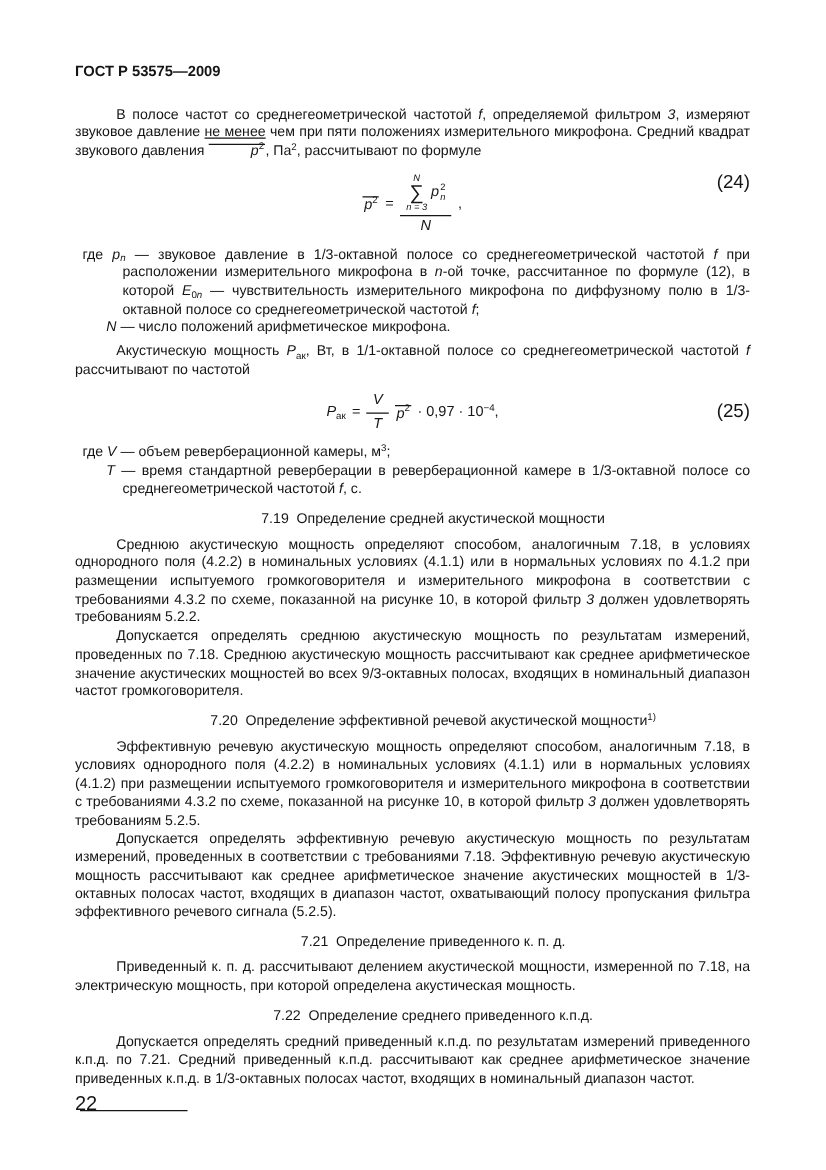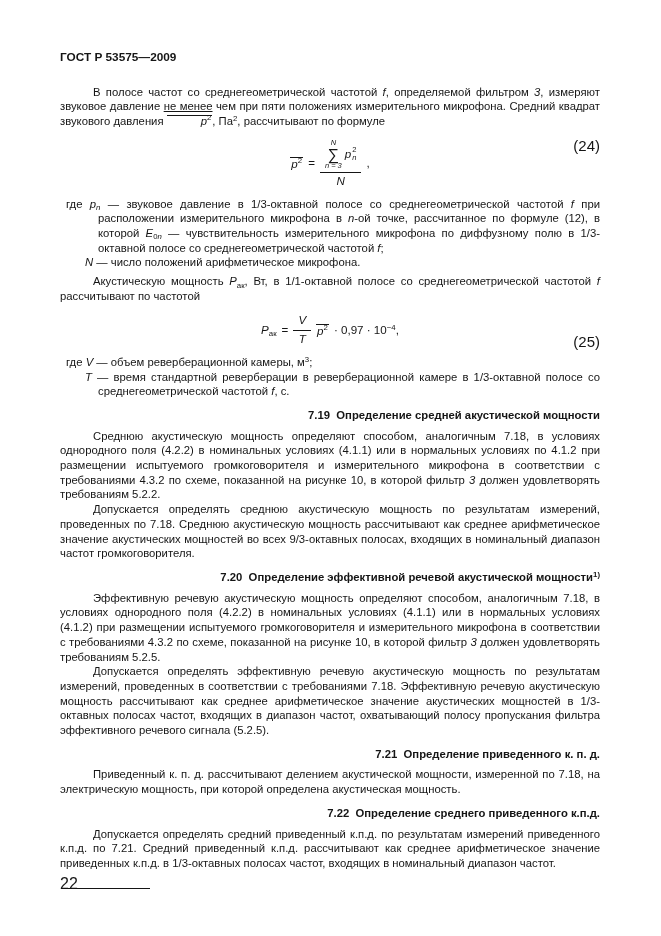--- a/index.html
+++ b/index.html
@@ -6,36 +6,36 @@
   .page {
     position:relative; width:661px; height:936px; overflow:hidden;
     background:#ffffff; color:#151515;
     font-family:"Liberation Sans","DejaVu Sans",sans-serif;
     font-size:11.3px; line-height:14.7px;
     box-sizing:border-box; padding:50px 61px 11px 60px;
   }
   .doc-header {font-weight:bold; font-size:11.8px; margin:0 0 20px 0; text-align:left;}
   p {margin:0; text-align:justify;}
   .indent {text-indent:33px;}
-  .heading {font-weight:bold; margin:9px 0 6px; text-indent:33px; text-align:right;}
+  .heading {font-weight:normal; margin:9px 0 6px; text-indent:33px; text-align:center;}
   .where-p {padding-left:38px; text-indent:-32px;}
   .where-n {padding-left:38px; text-indent:-13px;}
   sup,sub {font-size:7.8px; line-height:0;}
   sup {vertical-align:baseline; position:relative; top:-4px;}
   sub {vertical-align:baseline; position:relative; top:2.5px;}
   .it {font-style:italic;}
   .un {text-decoration:underline;}
   .obar {display:inline-block; border-top:1px solid currentColor; padding:0 1px; line-height:1.05;}
   .obar sup {position:static; top:0; vertical-align:super;}
   
   .fml {position:relative; text-align:center; margin:10px 0 8px;}
   .fml-body {display:inline-flex; align-items:center; gap:5px; font-size:11.6px;}
   .fml-no {position:absolute; right:0; font-size:15px;}
   .fml24 .fml-no {top:0;}
-  .fml25 .fml-no {top:50%; transform:translateY(-50%);margin-top:12px;}
+  .fml25 .fml-no {top:50%; transform:translateY(-50%);}
   .frac {display:inline-flex; flex-direction:column; align-items:center; vertical-align:middle;}
   .frac .num {border-bottom:1px solid currentColor; padding:0 5px 2px;}
   .frac .den {padding-top:1px;}
   .num-row {display:inline-flex; align-items:center; gap:3px;}
   .sumstack {display:inline-flex; flex-direction:column; align-items:center;}
   .sumstack .lim {font-size:7.5px; line-height:8px;}
   .sigma {font-size:16px; line-height:15px; font-style:normal;}
   .term {display:inline-flex; align-items:center;}
   .tss {display:inline-flex; flex-direction:column; align-items:flex-start; font-size:7.5px; line-height:8px; margin-left:1px;}
   .gap-top {margin-top:4px;}

